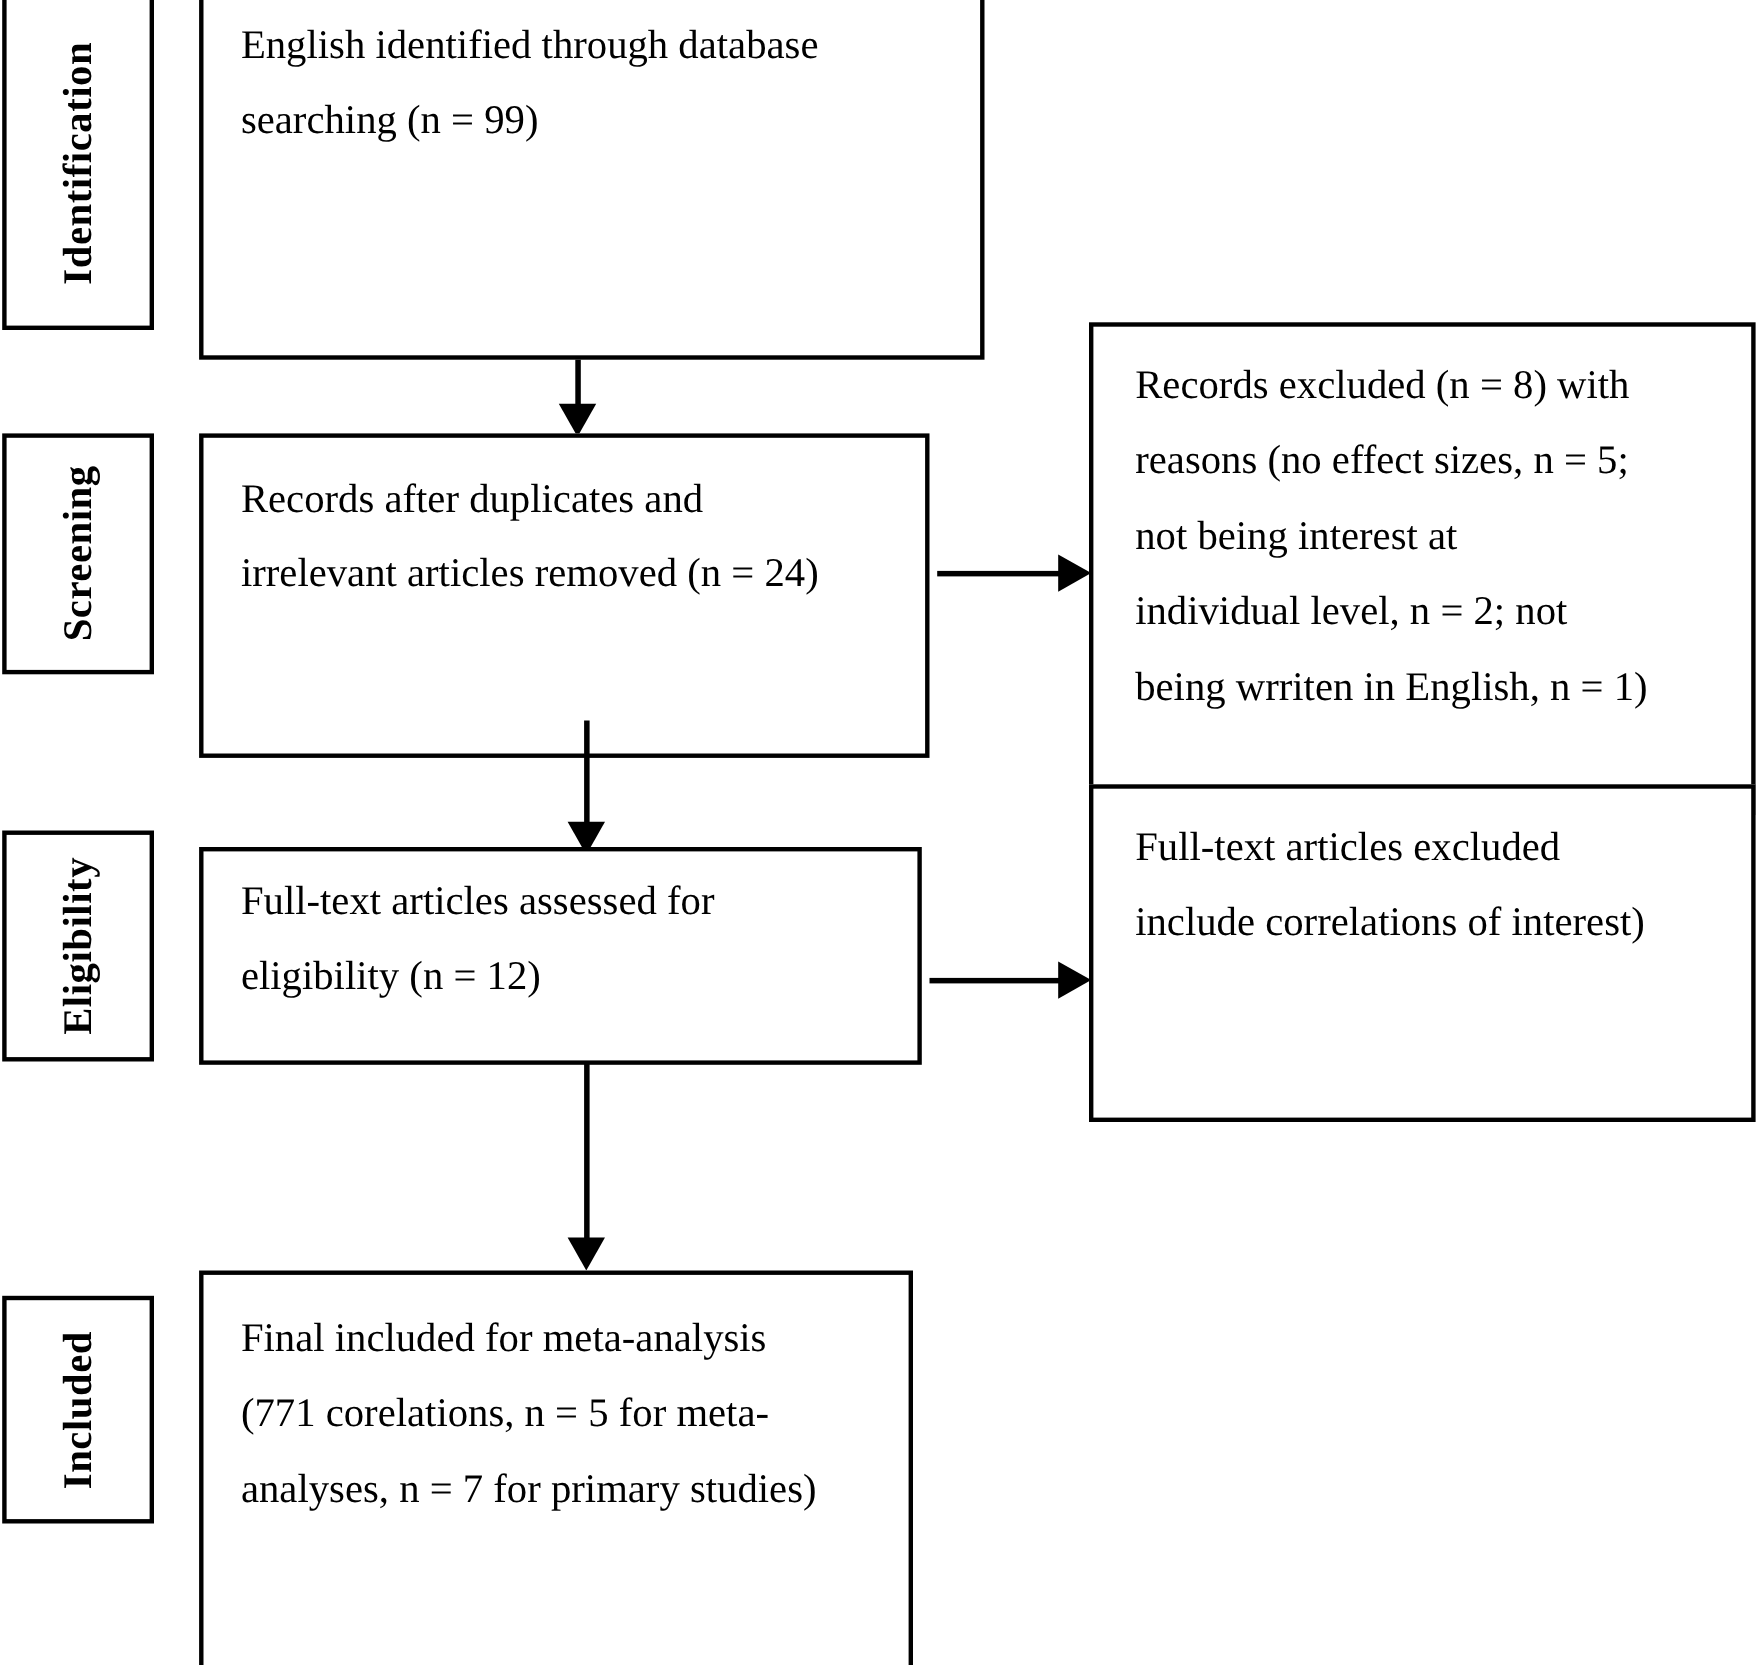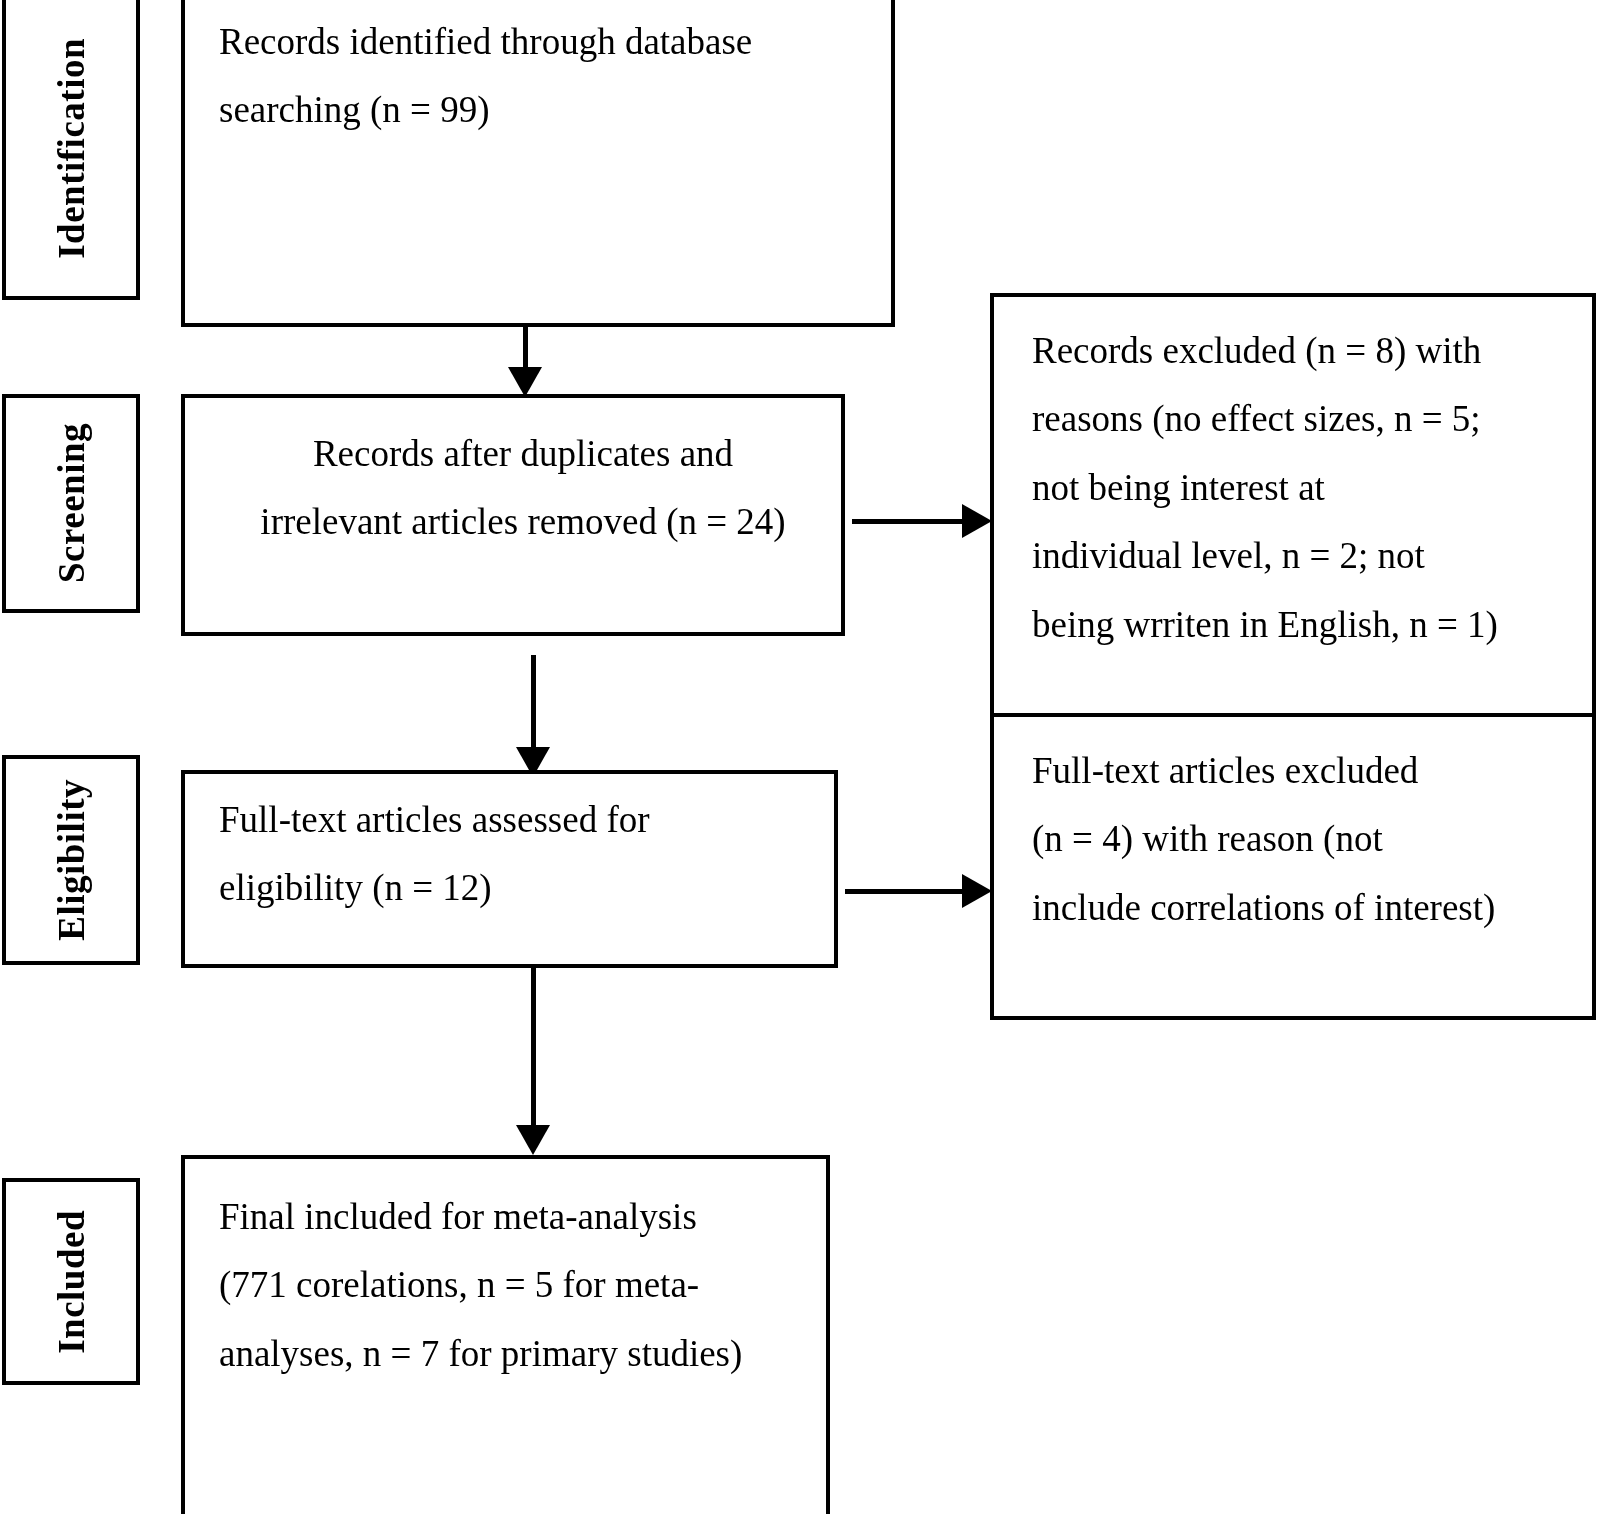--- a/index.html
+++ b/index.html
@@ -115,31 +115,31 @@
   <div class="stage-label" style="left:2px; top:755px; width:138px; height:210px;">
     <span class="rot">Eligibility</span>
   </div>
 
   <div class="stage-label" style="left:2px; top:1178px; width:138px; height:207px;">
     <span class="rot">Included</span>
   </div>
 
   <div class="flow-box" style="left:181px; top:-4px; width:714px; height:331px;">
     <div class="txt" style="top:8px;">
-      <div>Records identified through database</div>
+      <div>English identified through database</div>
       <div>searching (n = 99)</div>
     </div>
   </div>
 
   <div class="arrow-v" style="left:525px; top:327px; height:70px;">
     <div class="shaft" style="height:42px;"></div>
     <div class="head" style="top:40px;"></div>
   </div>
 
-  <div class="flow-box" style="left:181px; top:394px; width:664px; height:242px;text-align:center;">
+  <div class="flow-box" style="left:181px; top:394px; width:664px; height:295px;">
     <div class="txt" style="top:22px;">
       <div>Records after duplicates and</div>
       <div>irrelevant articles removed (n = 24)</div>
     </div>
   </div>
 
   <div class="arrow-h" style="left:852px; top:521px; width:140px;">
     <div class="shaft" style="width:112px;"></div>
     <div class="head" style="left:110px;"></div>
   </div>
@@ -167,21 +167,20 @@
   </div>
 
   <div class="arrow-h" style="left:845px; top:891px; width:147px;">
     <div class="shaft" style="width:119px;"></div>
     <div class="head" style="left:117px;"></div>
   </div>
 
   <div class="flow-box" style="left:990px; top:713px; width:606px; height:307px;text-decoration:underline;">
     <div class="txt" style="top:20px; left:38px; right:10px;">
       <div>Full-text articles excluded</div>
-      <div>(n = 4) with reason (not</div>
       <div>include correlations of interest)</div>
     </div>
   </div>
 
   <div class="arrow-v" style="left:533px; top:966px; height:189px;">
     <div class="shaft" style="height:162px;"></div>
     <div class="head" style="top:159px;"></div>
   </div>
 
   <div class="flow-box" style="left:181px; top:1155px; width:649px; height:363px;">

